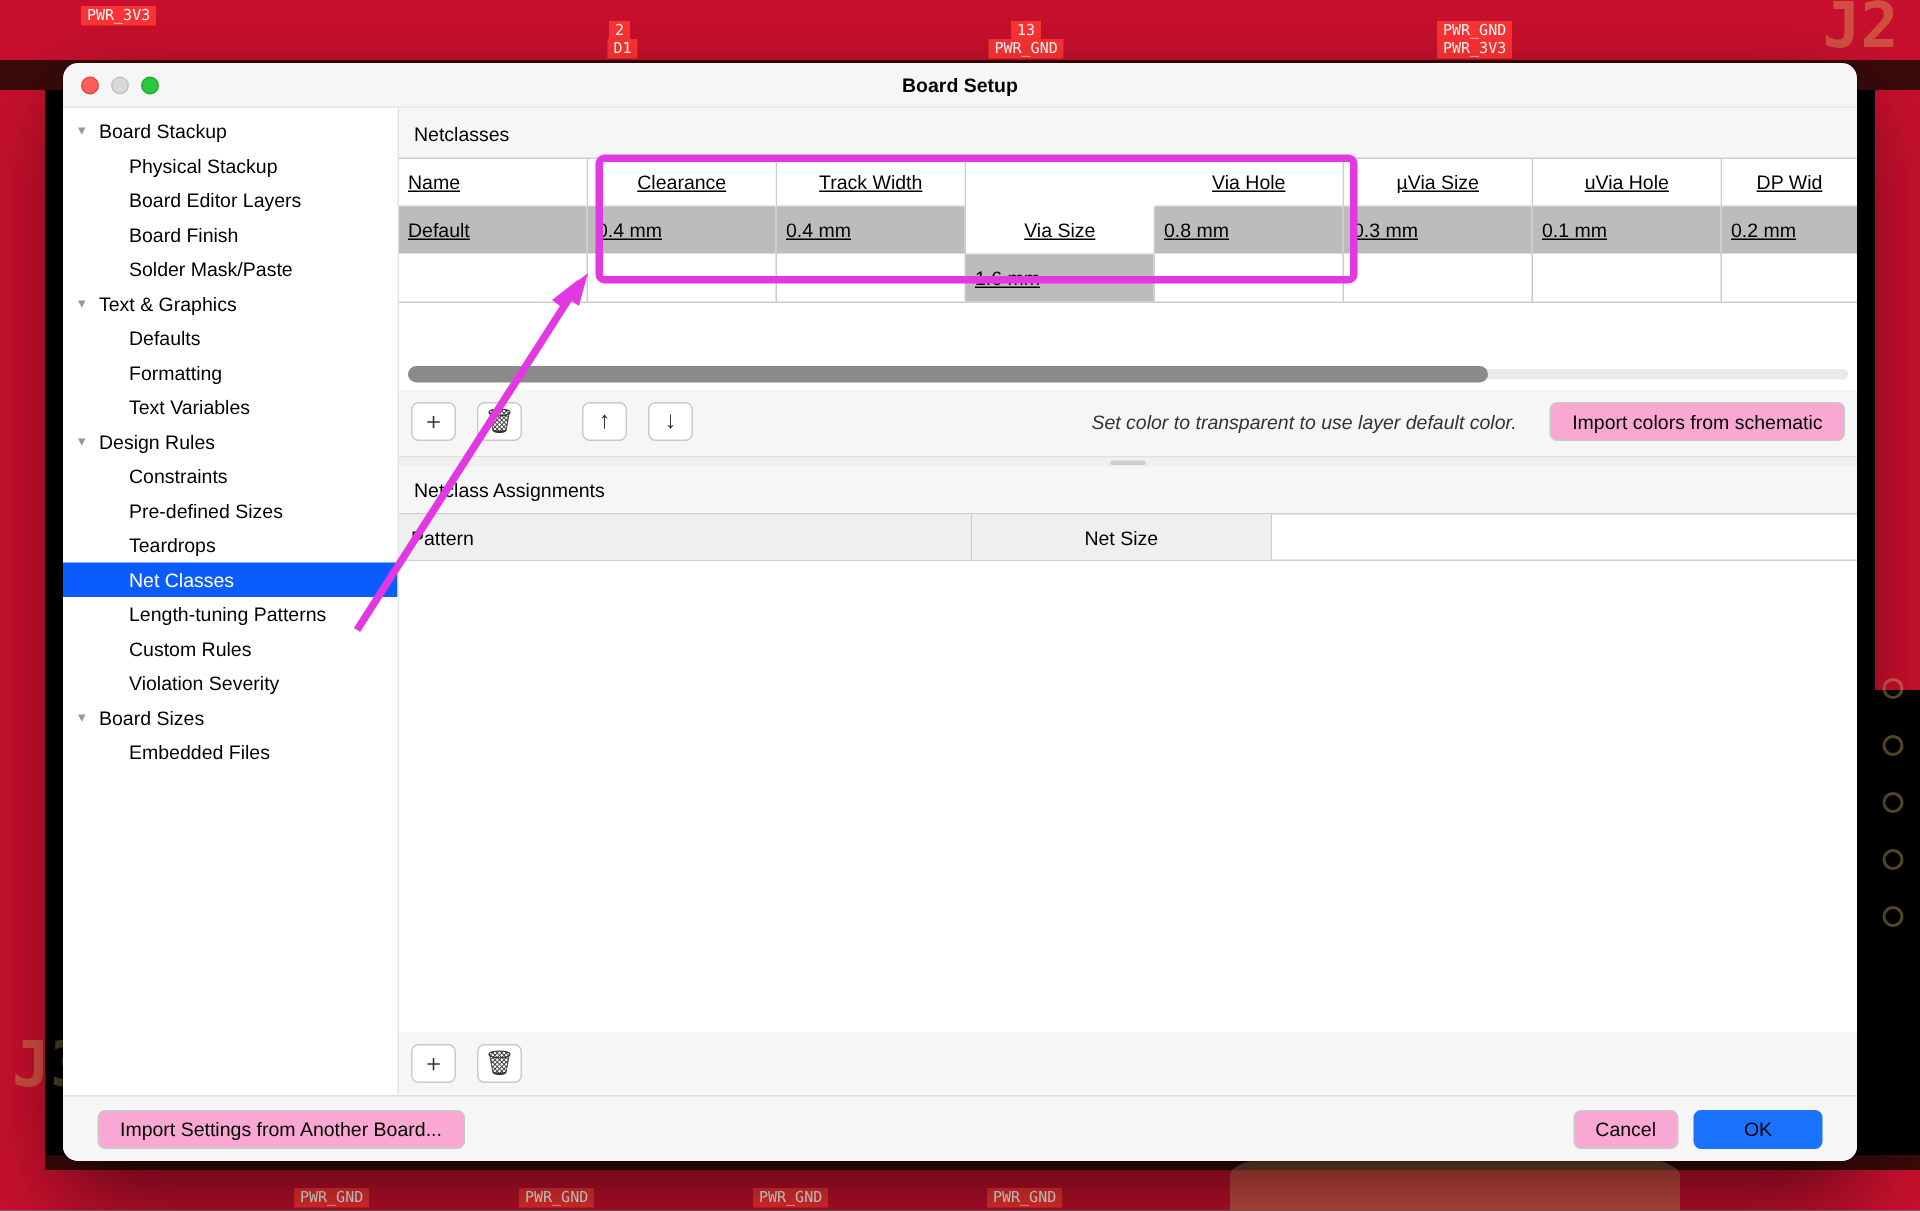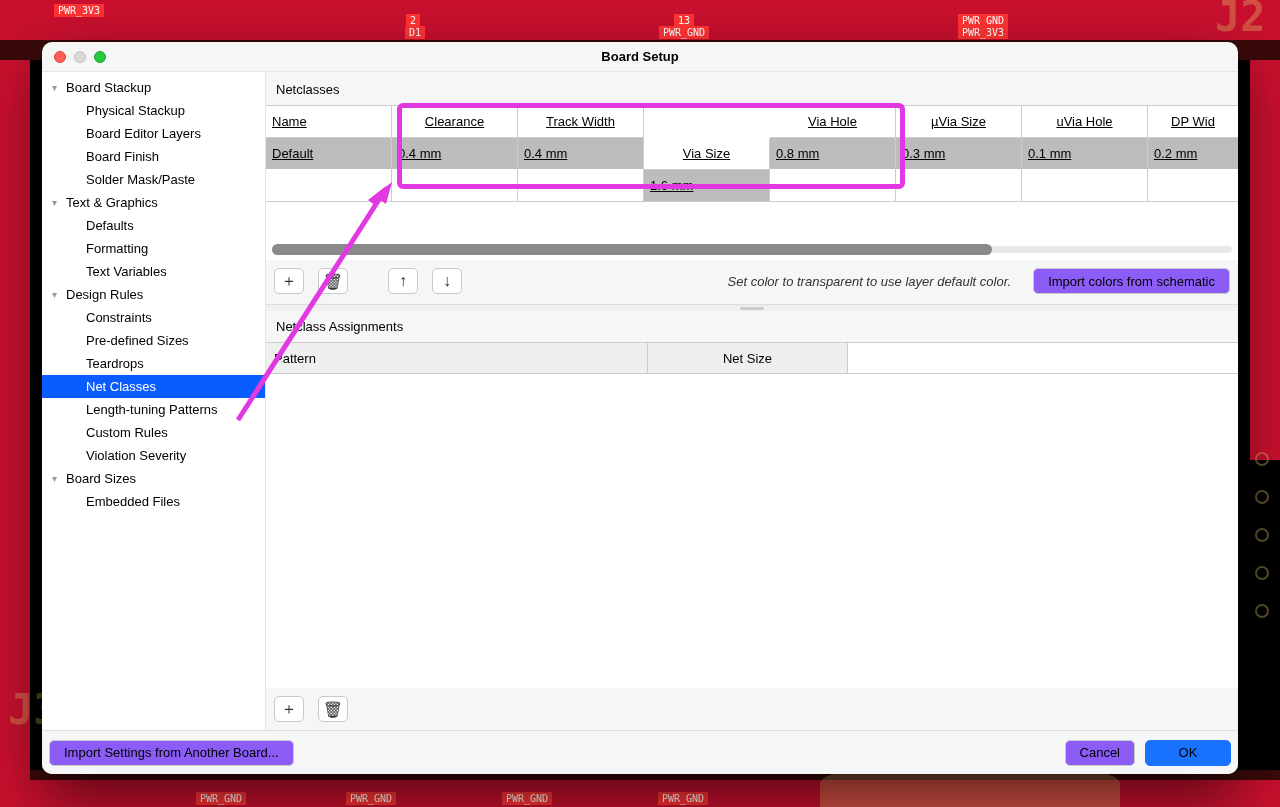--- a/index.html
+++ b/index.html
@@ -71,38 +71,38 @@
 
   .toolbar-row { display:flex; align-items:center; gap:14px; padding:8px 8px 10px 8px; border-bottom:1px solid #ddd; background:#f6f6f6;}
   .icon-btn {
     width:30px; height:26px; border:1px solid #c9c9c9; border-radius:5px;
     background:#fff; display:flex; align-items:center; justify-content:center;
     font-size:16px; color:#333; cursor:pointer;
   }
   .helper-txt { margin-left:auto; font-style:italic; color:#333; font-size:13px; padding-right:8px;}
   .btn {
     height:26px; padding:0 14px; border:1px solid #c9c9c9; border-radius:5px;
-    background:#8b5cf6; font-size:13px; display:flex; align-items:center; cursor:pointer;
+    background:#f9a8d4; font-size:13px; display:flex; align-items:center; cursor:pointer;
   }
   .btn.primary { background:#1a73ff; color:#000000; border-color:#1a73ff; min-width:86px; justify-content:center;}
 
   .splitter { height:6px; background:#f0f0f0; display:flex; align-items:center; justify-content:center;}
   .splitter .dot{ width:24px; height:3px; background:#ccc; border-radius:2px;}
 
   .assign-wrap { flex:1; display:flex; flex-direction:column; min-height:0;}
   .assign-table { display:flex; border-top:1px solid #ccc; border-bottom:1px solid #ccc; background:#fff;}
   .assign-col-h { height:30px; display:flex; align-items:center; padding:0 8px; font-size:13px; background:#efefef;}
   .assign-col-h.center{justify-content:center;}
   .assign-col-1 { width:382px; border-right:1px solid #ccc;}
   .assign-col-2 { width:200px; border-right:1px solid #ccc;}
   .assign-body { flex:1; background:#fff;}
   .assign-toolbar { display:flex; gap:14px; padding:8px; background:#f6f6f6;}
 
   .footer {
-    height:44px; border-top:1px solid #e0e0e0; display:flex; align-items:center; padding:0 7px; gap:10px; background:#f6f6f6;
+    height:44px; border-top:1px solid #e0e0e0; display:flex; align-items:center; padding:0 23px; gap:10px; background:#f6f6f6;
   }
   .footer .spacer{flex:1;}
 
   
   .annot { position:absolute; pointer-events:none; }
   .annot-rect { border:5px solid #e238e2; border-radius:6px;}
 </style>
 </head>
 <body>
 

